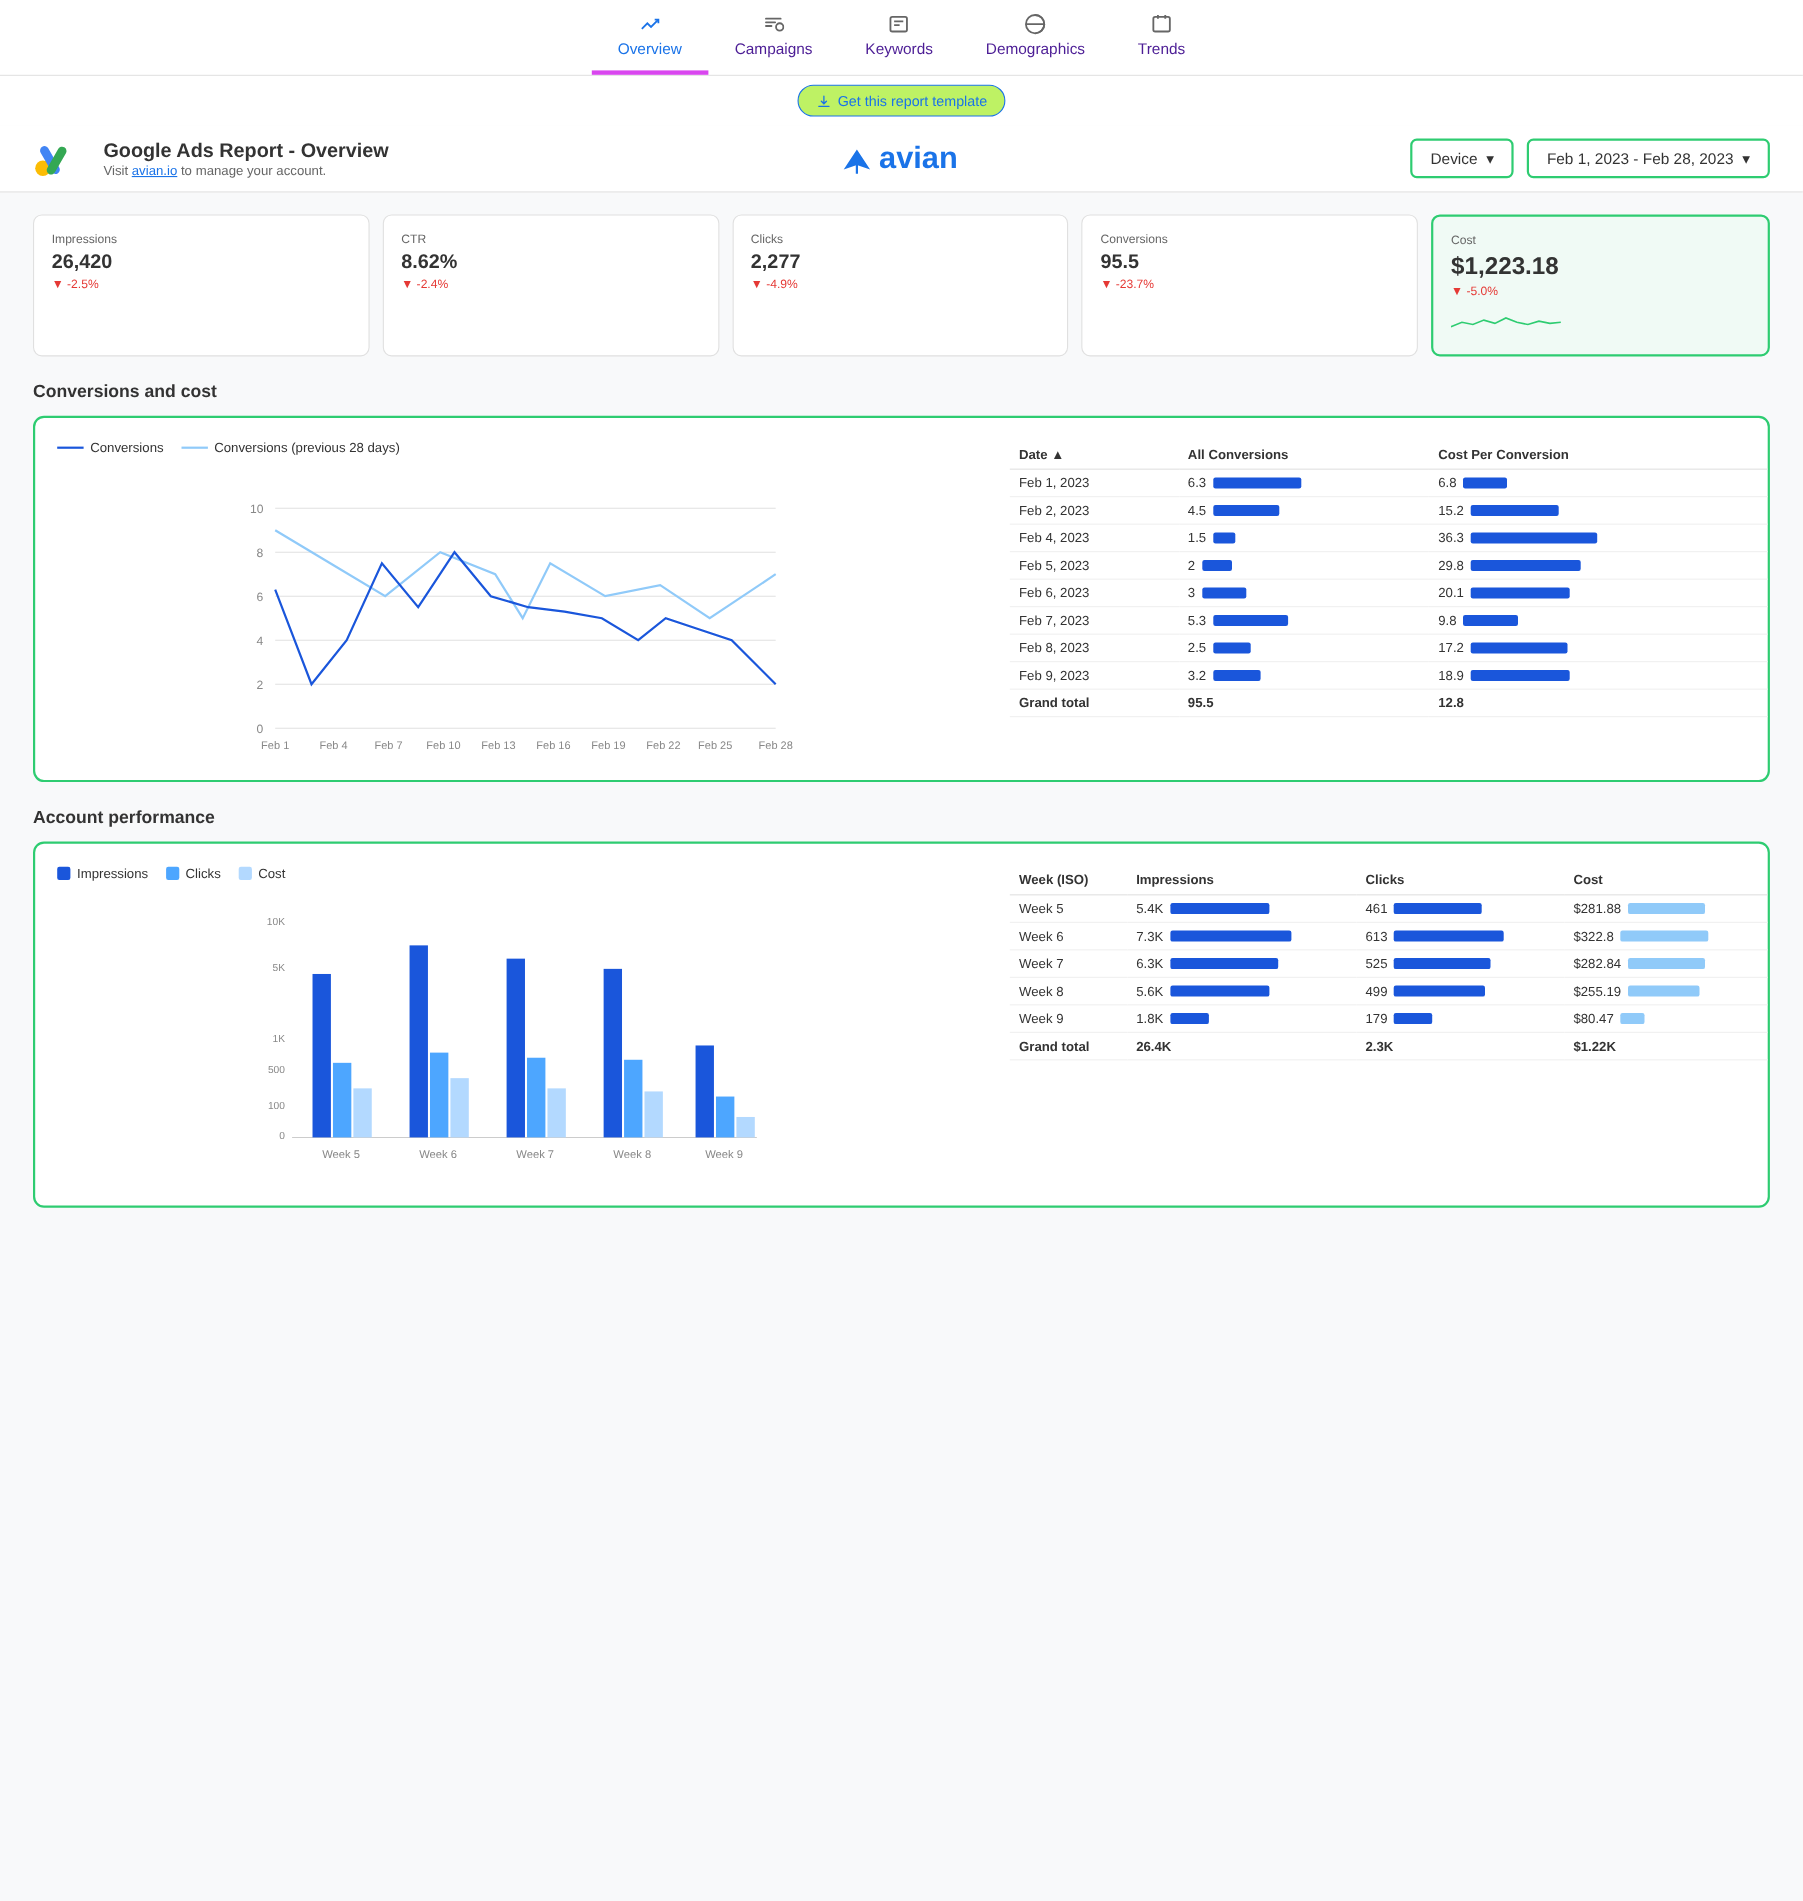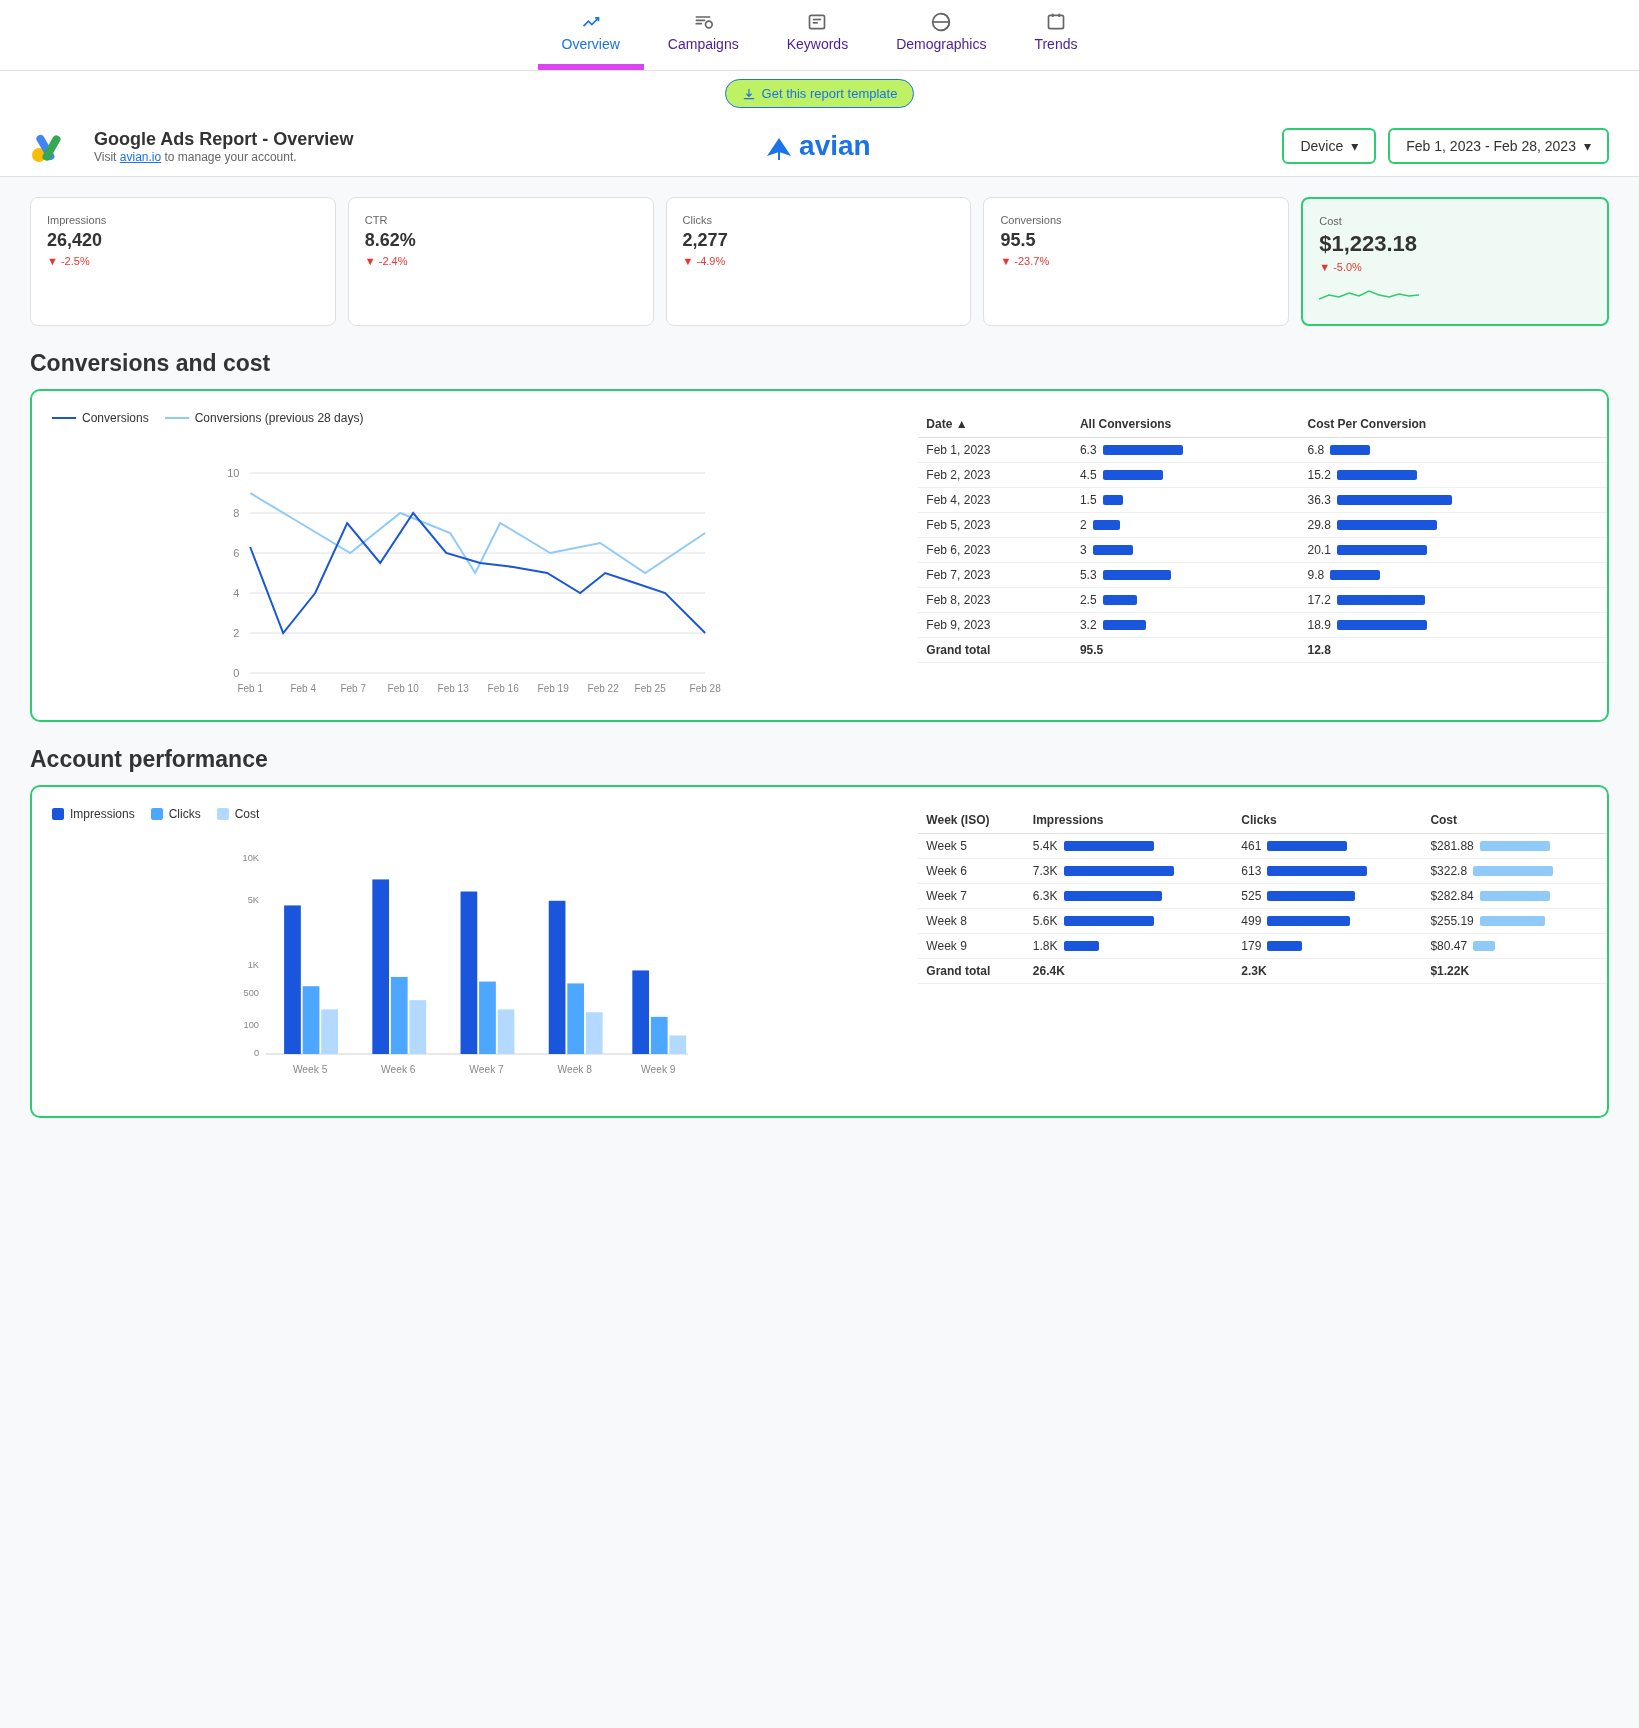--- a/index.html
+++ b/index.html
@@ -1,21 +1,21 @@
 <!DOCTYPE html>
 <html><head>
   <meta charset="utf-8">
   <style>
     * { box-sizing: border-box; margin: 0; padding: 0; }
     body { font-family: Arial, sans-serif; background: #f8f9fa; color: #333; font-size: 13px; }
 
     
     .top-nav { display: flex; justify-content: center; background: #fff; border-bottom: 1px solid #e0e0e0; padding: 0 20px; }
     .nav-item { display: flex; flex-direction: column; align-items: center; padding: 12px 24px; cursor: pointer; color: #4c1d95; font-size: 14px; border-bottom: 3px solid transparent; gap: 4px; }
-    .nav-item.active { color: #1a73e8; border-bottom: 6px solid #d946ef; }
+    .nav-item.active { color: #1a73e8; border-bottom: 4px solid #d946ef; }
     .nav-item svg { width: 20px; height: 20px; }
 
     
     .template-banner { display: flex; justify-content: center; padding: 8px; background: #fff; }
     .template-btn { display: flex; align-items: center; gap: 6px; background: #bef264; border: 1px solid #1a73e8; border-radius: 20px; padding: 6px 16px; color: #1a73e8; font-size: 13px; cursor: pointer; }
 
     
     .report-header { display: flex; align-items: center; justify-content: space-between; padding: 12px 30px; background: #fff; border-bottom: 1px solid #e0e0e0; }
     .report-title-block { display: flex; align-items: center; gap: 28px; }
     .google-ads-icon { width: 36px; height: 36px; }
@@ -34,21 +34,21 @@
     .metric-card { flex: 1; background: #fff; border: 1px solid #e0e0e0; border-radius: 8px; padding: 16px; }
     .metric-card.highlighted { background: #f0faf5; border: 2px solid #2ecc71; }
     .metric-label { font-size: 11px; color: #666; margin-bottom: 4px; }
     .metric-value { font-size: 18px; font-weight: 700; color: #333; margin-bottom: 4px; }
     .metric-value.cost-value { font-size: 22px; }
     .metric-change { font-size: 11px; }
     .metric-change.negative { color: #e53935; }
     .sparkline { margin-top: 8px; }
 
     
-    .section-title { font-size: 23px; font-weight: 600; margin-bottom: 12px; color: #333; }
+    .section-title { font-size: 16px; font-weight: 600; margin-bottom: 12px; color: #333; }
     .chart-container { background: #fff; border: 2px solid #2ecc71; border-radius: 10px; padding: 20px; margin-bottom: 24px; display: flex; gap: 20px; }
 
     
     .line-chart-area { flex: 1.2; }
     .chart-legend { display: flex; gap: 16px; margin-bottom: 12px; font-size: 12px; color: #333; }
     .legend-item { display: flex; align-items: center; gap: 6px; }
     .legend-line { width: 24px; height: 2px; }
     .legend-line.dark { background: #1a56db; }
     .legend-line.light { background: #90caf9; }
 

